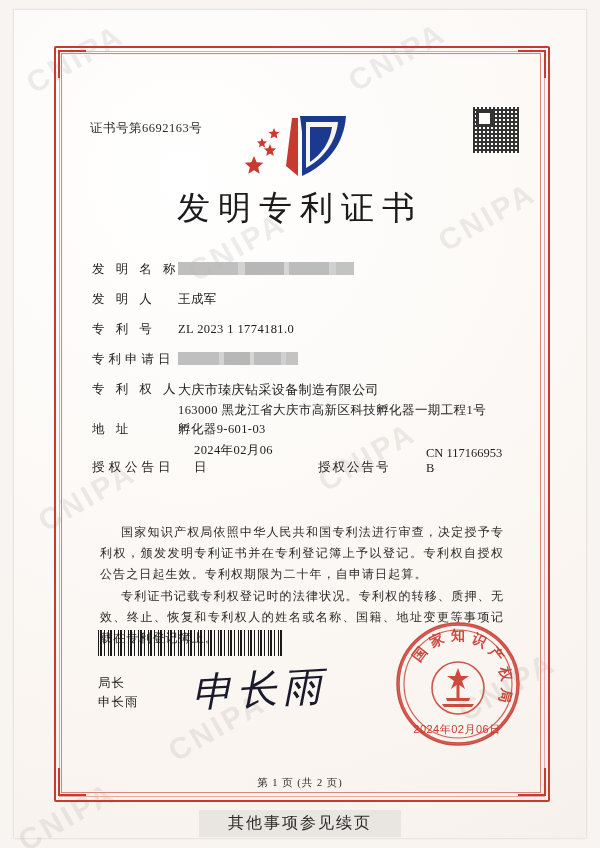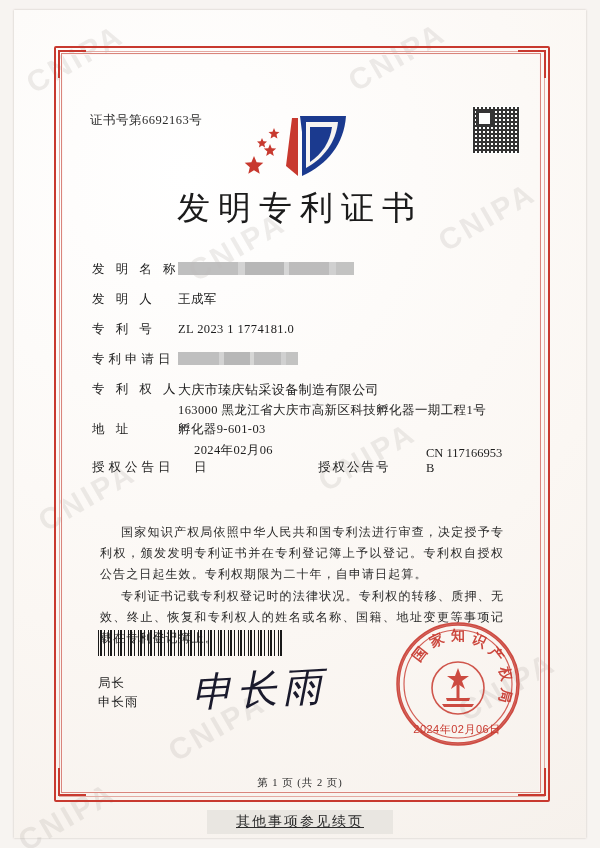--- a/index.html
+++ b/index.html
@@ -79,21 +79,21 @@
     border: 2px solid #c8392f;
   }
   .corner.tl { left: 44px;  top: 40px;  border-right: none; border-bottom: none; }
   .corner.tr { left: 504px; top: 40px;  border-left: none;  border-bottom: none; }
   .corner.bl { left: 44px;  top: 758px; border-right: none; border-top: none; }
   .corner.br { left: 504px; top: 758px; border-left: none;  border-top: none; }
 
   
   .cert-no {
     position: absolute;
-    left: 76px; top: 102px;
+    left: 76px; top: 110px;
     font-size: 12.5px;
     color: #2a2a2a;
     letter-spacing: .5px;
   }
   .qr {
     position: absolute;
     right: 66px; top: 96px;
     width: 46px; height: 46px;
     background-color: #fff;
     background-image:
@@ -262,24 +262,23 @@
     font-size: 10.5px;
     color: #2a2a2a;
     letter-spacing: 1px;
   }
   .footnote {
     position: absolute;
     left: 50%; top: 800px;
     transform: translateX(-50%);
     padding: 3px 29px;
     background: #e9e6e1;
-    font-size: 14px;
+    font-size: 16px;
     color: #2b2b2b;
     letter-spacing: 2px;
-    text-decoration: underline;
   }
 </style>
 </head>
 <body>
 
 <div class="page">
   <div class="paper">
 
     <div class="wm w1">CNIPA</div>
     <div class="wm w2">CNIPA</div>

